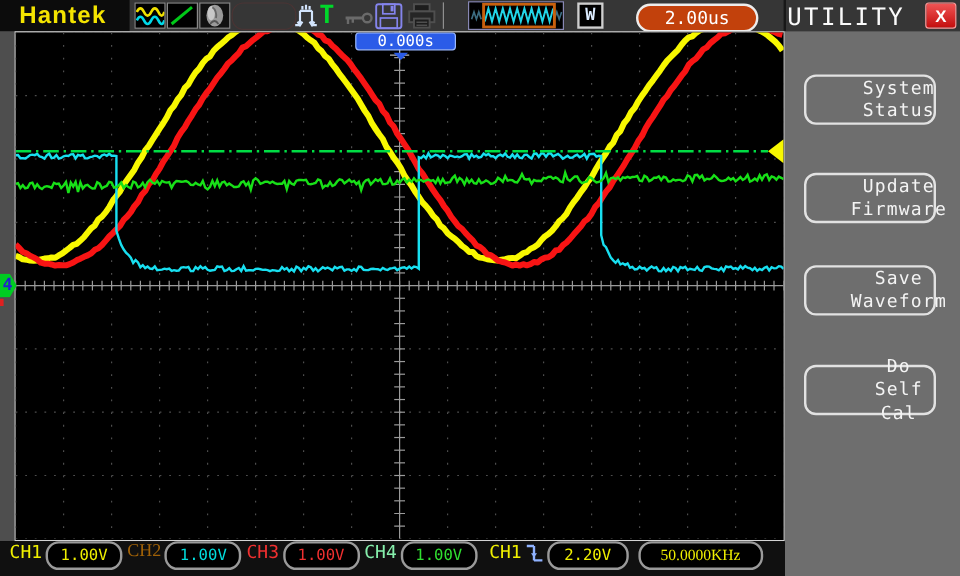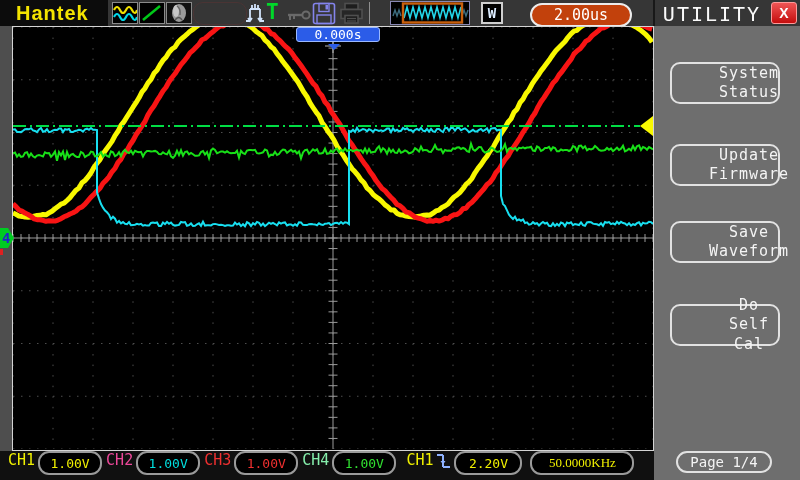--- a/index.html
+++ b/index.html
@@ -13,21 +13,21 @@
   .tb-plain{position:absolute;top:2px;}
   .empty-slot{position:absolute;left:193px;top:2px;width:52px;height:21px;border:1px solid #4a3434;border-radius:10px;}
   .t-label{position:absolute;left:266px;top:0px;color:#00d82a;font:bold 21px "DejaVu Sans Mono",monospace;}
   .tb-sep{position:absolute;left:369px;top:2px;width:1px;height:22px;background:#8f8f8f;}
   .preview{position:absolute;left:390px;top:1px;width:80px;height:24px;background:#000;border:1px solid #8888b4;box-sizing:border-box;}
   .w-icon{position:absolute;left:481px;top:2px;width:22px;height:22px;background:#000;border:2px solid #cfcfcf;box-sizing:border-box;
           color:#dcecff;font:bold 14px "DejaVu Sans Mono",monospace;display:flex;align-items:center;justify-content:center;}
   .tb-pill{position:absolute;left:530px;top:3px;width:98px;height:20px;background:#c2410c;border:2px solid #ececec;border-radius:12px;
            color:#fff;font:15px "DejaVu Sans Mono",monospace;display:flex;align-items:center;justify-content:center;box-sizing:content-box;}
   .tb-divider{position:absolute;left:653px;top:0;width:2px;height:26px;background:#181818;}
-  .menu-title{position:absolute;left:656px;top:2px;width:112px;text-align:center;color:#fafafa;
+  .menu-title{position:absolute;left:656px;top:2px;width:112px;color:#fafafa;
               font:20px "DejaVu Sans Mono",monospace;letter-spacing:2px;}
   .close-btn{position:absolute;left:771px;top:2px;width:26px;height:22px;border-radius:3px;border:1px solid #ff9a9a;
              background:linear-gradient(#f05555,#c40d0d);color:#fff;font:bold 14px "Liberation Sans",sans-serif;
              display:flex;align-items:center;justify-content:center;box-sizing:border-box;}
   
   .gutter{position:absolute;left:0;top:26px;width:12px;height:425px;background:#4e4e4e;}
   .plot{position:absolute;left:12px;top:26px;width:640px;height:423px;border:1px solid #d4d4d4;background:#000;}
   .plot svg{position:absolute;left:0;top:0;}
   .time-badge{position:absolute;left:283px;top:0;width:84px;height:15px;background:#2b5ce8;border:1px solid #9ab8ff;
               border-radius:3px;color:#fff;font:13px "DejaVu Sans Mono",monospace;display:flex;align-items:center;justify-content:center;box-sizing:border-box;}
@@ -299,27 +299,26 @@
   <div class="ch3-sliver"></div>
 
   <div class="sidebar">
     <div class="menu-btn" style="top:36px">System
 Status</div>
     <div class="menu-btn" style="top:195px">Save
 Waveform</div>
     <div class="menu-btn" style="top:118px">Update
 Firmware</div>
     <div class="menu-btn" style="top:278px">Do Self Cal</div>
-    <div class="page-btn">Page 1/4</div>
   </div>
 
   <div class="bottombar">
     <span class="ch-label" style="color: rgb(240, 240, 0);">CH1</span>
     <span class="ch-pill" style="color: rgb(240, 240, 0);">1.00V</span>
-    <span class="ch-label" style="color: #ec4899;">CH2</span>
+    <span class="ch-label" style="color: #a16207; font-family: Liberation Serif, serif;">CH2</span>
     <span class="ch-pill" style="color: rgb(0, 222, 222);">1.00V</span>
     <span class="ch-label" style="color: rgb(240, 48, 48);">CH3</span>
     <span class="ch-pill" style="color: rgb(240, 48, 48);">1.00V</span>
     <span class="ch-label" style="color: #86efac;">CH4</span>
     <span class="ch-pill" style="color: rgb(48, 224, 48);">1.00V</span>
 
     <span class="ch-label trig-gap" style="color:#f0f000">CH1</span>
     <span style="margin-right:3px;display:flex;">
       <svg width="15" height="20" viewBox="0 0 15 20">
         <path d="M1,4 H7 M7,4 V16 M7,16 H14" stroke="#8fb2ff" stroke-width="2" fill="none"></path>

